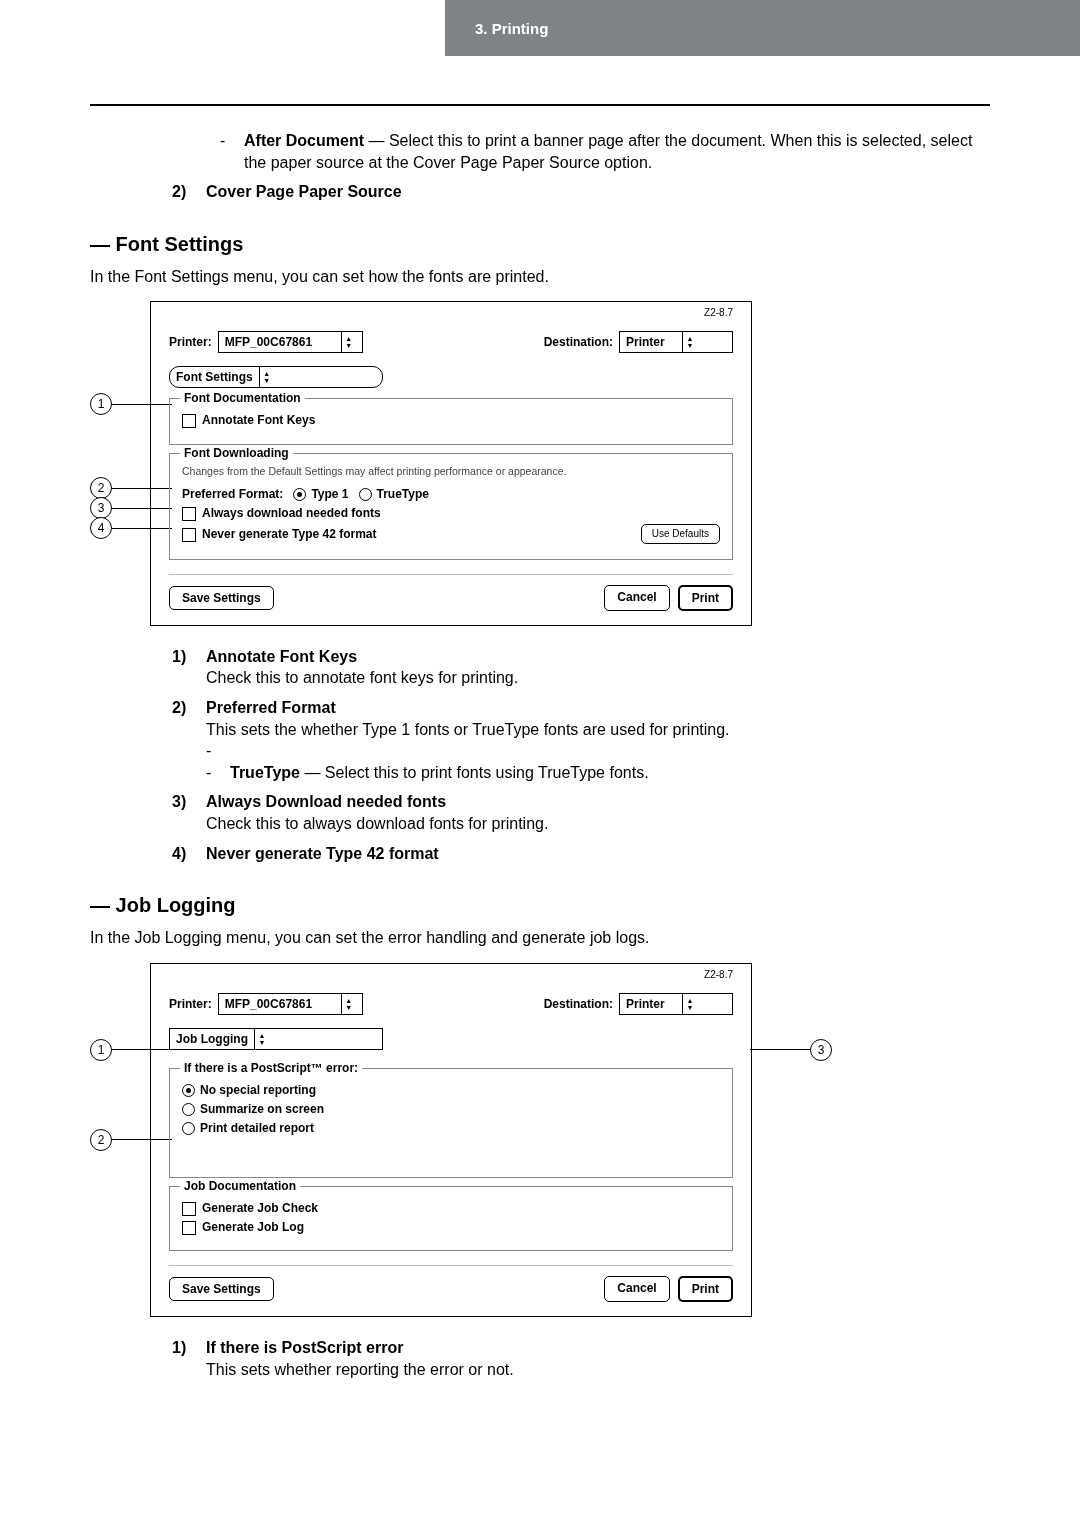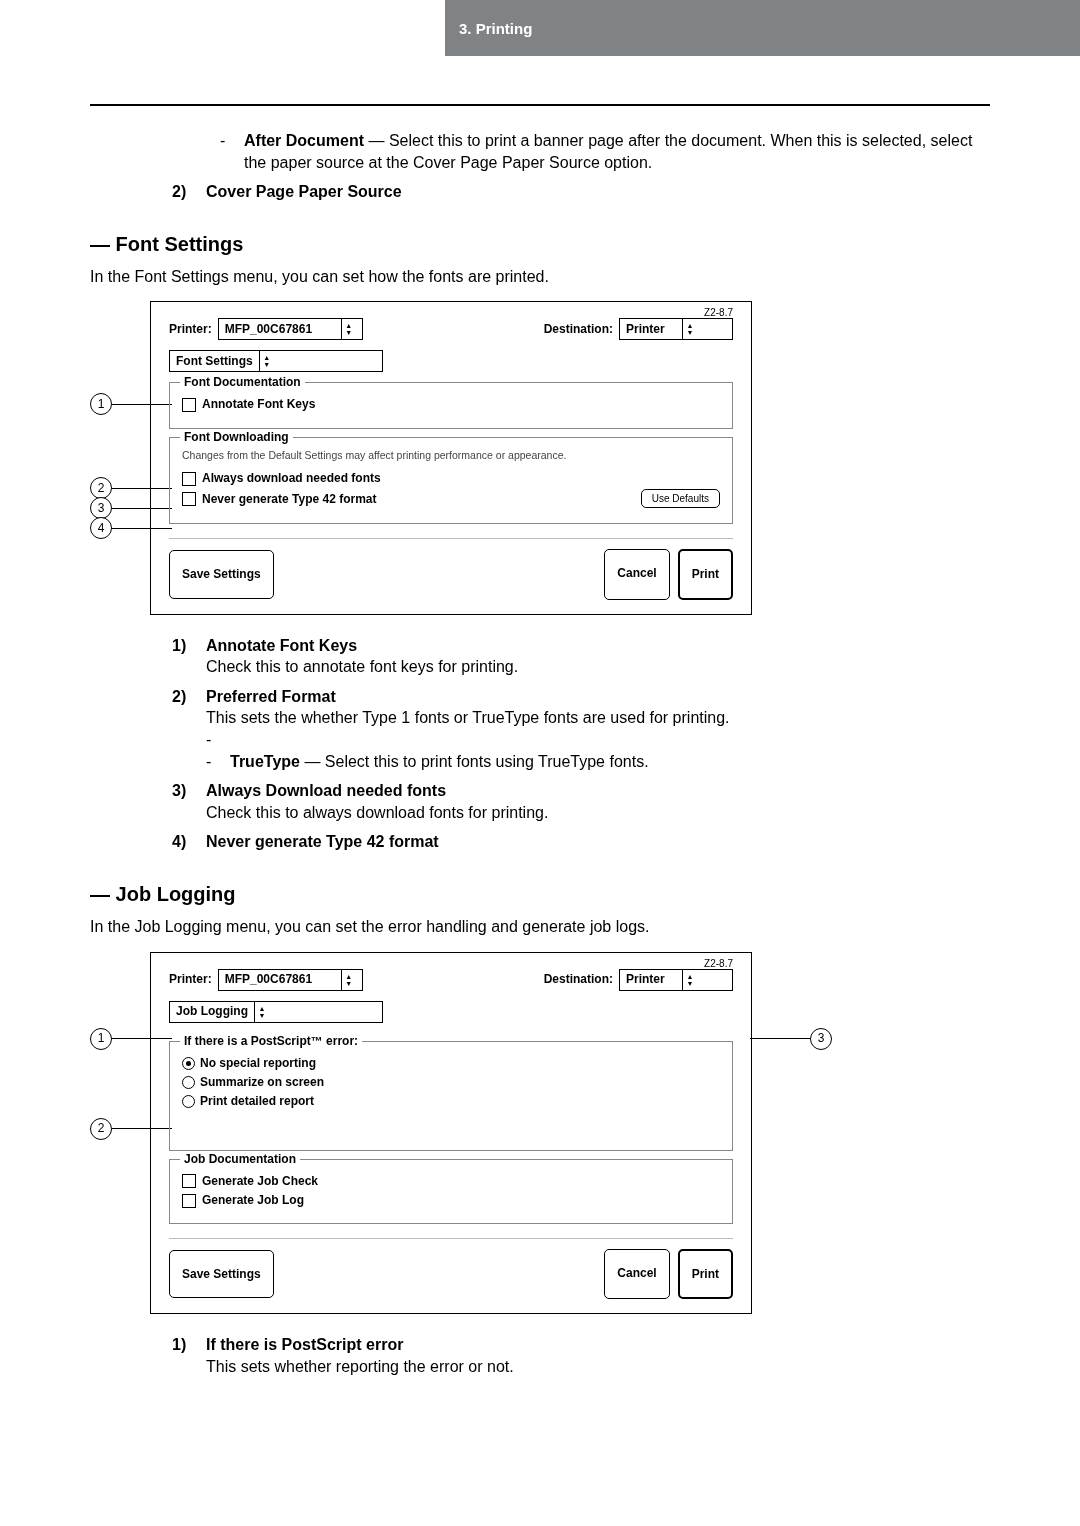--- a/index.html
+++ b/index.html
@@ -14,21 +14,21 @@
     height: 1526px;
     position: relative;
     box-sizing: border-box;
   }
   .header-band {
     height: 56px;
     display: flex;
     align-items: stretch;
   }
   .header-left { width: 445px; background: #fff; }
-  .header-right { flex: 1; background: #7f8385; display: flex; align-items: center; padding-left: 14px; }
+  .header-right { flex: 1; background: #7f8385; display: flex; align-items: center; padding-left: 30px; }
   .header-text { color: #fff; font-size: 15px; font-weight: bold; }
   .rule { border-top: 2px solid #000; margin: 48px 90px 0 90px; }
   .content { margin: 24px 90px 0 90px; font-size: 16px; line-height: 1.35; }
   .bullet-row { display: flex; margin-left: 130px; margin-bottom: 6px; }
   .bullet-dash { width: 24px; flex: none; }
   .bullet-body { flex: 1; }
   .num-row { display: flex; margin-left: 82px; margin-top: 8px; }
   .num-col { width: 34px; flex: none; font-weight: bold; }
   .num-body { flex: 1; }
   .h2 { font-size: 20px; font-weight: bold; margin: 28px 0 8px 0; }
@@ -45,21 +45,21 @@
   .dialog {
     margin-left: 60px;
     width: 600px;
     border: 1px solid #000;
     position: relative;
     font-family: "Helvetica Neue", Arial, sans-serif;
     font-size: 12px;
   }
   .dialog-inner { padding: 16px 18px 14px 18px; }
   .zlabel { position: absolute; right: 18px; top: 4px; font-size: 10px; }
-  .row { display: flex; align-items: center; gap: 16px; margin-bottom: 10px; }
+  .row { display: flex; align-items: center; gap: 16px; margin-bottom: 10px; margin-top: 13px; }
   .lbl { font-weight: bold; }
   .select {
     border: 1px solid #000; height: 20px; display: inline-flex; align-items: center;
     padding: 0 6px; background: #fff; position: relative; min-width: 100px;
   }
   .select-arrows {
     width: 14px; border-left: 1px solid #000; height: 100%;
     display: flex; flex-direction: column; align-items: center; justify-content: center; margin-left: 6px;
     font-size: 7px; line-height: 7px;
   }
@@ -68,21 +68,21 @@
   }
   .group-title {
     position: absolute; top: -9px; left: 10px; background: #fff; padding: 0 4px; font-weight: bold; font-size: 12px;
   }
   .sub { font-size: 10.5px; color: #444; margin-bottom: 8px; }
   .chk { display: inline-block; width: 12px; height: 12px; border: 1px solid #000; margin-right: 6px; vertical-align: middle; }
   .radio { display: inline-block; width: 11px; height: 11px; border: 1.5px solid #000; border-radius: 50%; margin-right: 5px; vertical-align: middle; position: relative; }
   .radio.sel::after { content: ""; position: absolute; width: 5px; height: 5px; background: #000; border-radius: 50%; left: 3px; top: 3px; }
   .opt { margin: 3px 0; }
   .btn {
-    border: 1px solid #000; border-radius: 5px; padding: 15px 12px; background: #fff; font-weight: bold; font-size: 12px;
+    border: 1px solid #000; border-radius: 5px; padding: 3px 12px; background: #fff; font-weight: bold; font-size: 12px;
     display: inline-block;
   }
   .btn.small { font-size: 10px; padding: 2px 10px; font-weight: normal; }
   .btn.primary { border-width: 2.5px; }
   .btnrow { display: flex; justify-content: space-between; align-items: center; border-top: 1px solid #bbb; margin-top: 14px; padding-top: 10px; }
   .btnrow-right { display: flex; gap: 8px; }
   .folderbox { border: 1px solid #000; width: 230px; height: 110px; background: #fff; }
   .flex { display: flex; gap: 8px; justify-content: space-between; }
   .col { display: flex; flex-direction: column; }
 
@@ -156,34 +156,39 @@
             </div>
             <div style="display:flex;align-items:center;gap:6px;">
               <span class="lbl">Destination:</span>
               <span class="select">
                 <span style="min-width:50px;font-weight:bold;">Printer</span>
                 <span class="select-arrows">▲<br>▼</span>
               </span>
             </div>
           </div>
           <div class="row">
-            <span class="select" style="min-width:200px;">
+            <span class="select" style="min-width:200px;border-radius:10px;">
               <span style="font-weight:bold;">Font Settings</span>
               <span class="select-arrows">▲<br>▼</span>
             </span>
           </div>
 
           <div class="group">
             <div class="group-title">Font Documentation</div>
             <div class="opt"><span class="chk"></span><span class="bold">Annotate Font Keys</span></div>
           </div>
 
           <div class="group">
             <div class="group-title">Font Downloading</div>
             <div class="sub">Changes from the Default Settings may affect printing performance or appearance.</div>
+            <div class="opt bold">
+              <span>Preferred Format:</span>&nbsp;&nbsp;
+              <span class="radio sel"></span><span>Type 1</span>&nbsp;&nbsp;
+              <span class="radio"></span><span>TrueType</span>
+            </div>
             <div class="opt"><span class="chk"></span><span class="bold">Always download needed fonts</span></div>
             <div class="opt" style="display:flex;justify-content:space-between;align-items:center;">
               <span><span class="chk"></span><span class="bold">Never generate Type 42 format</span></span>
               <span class="btn small">Use Defaults</span>
             </div>
           </div>
 
           <div class="btnrow">
             <span class="btn">Save Settings</span>
             <div class="btnrow-right">

